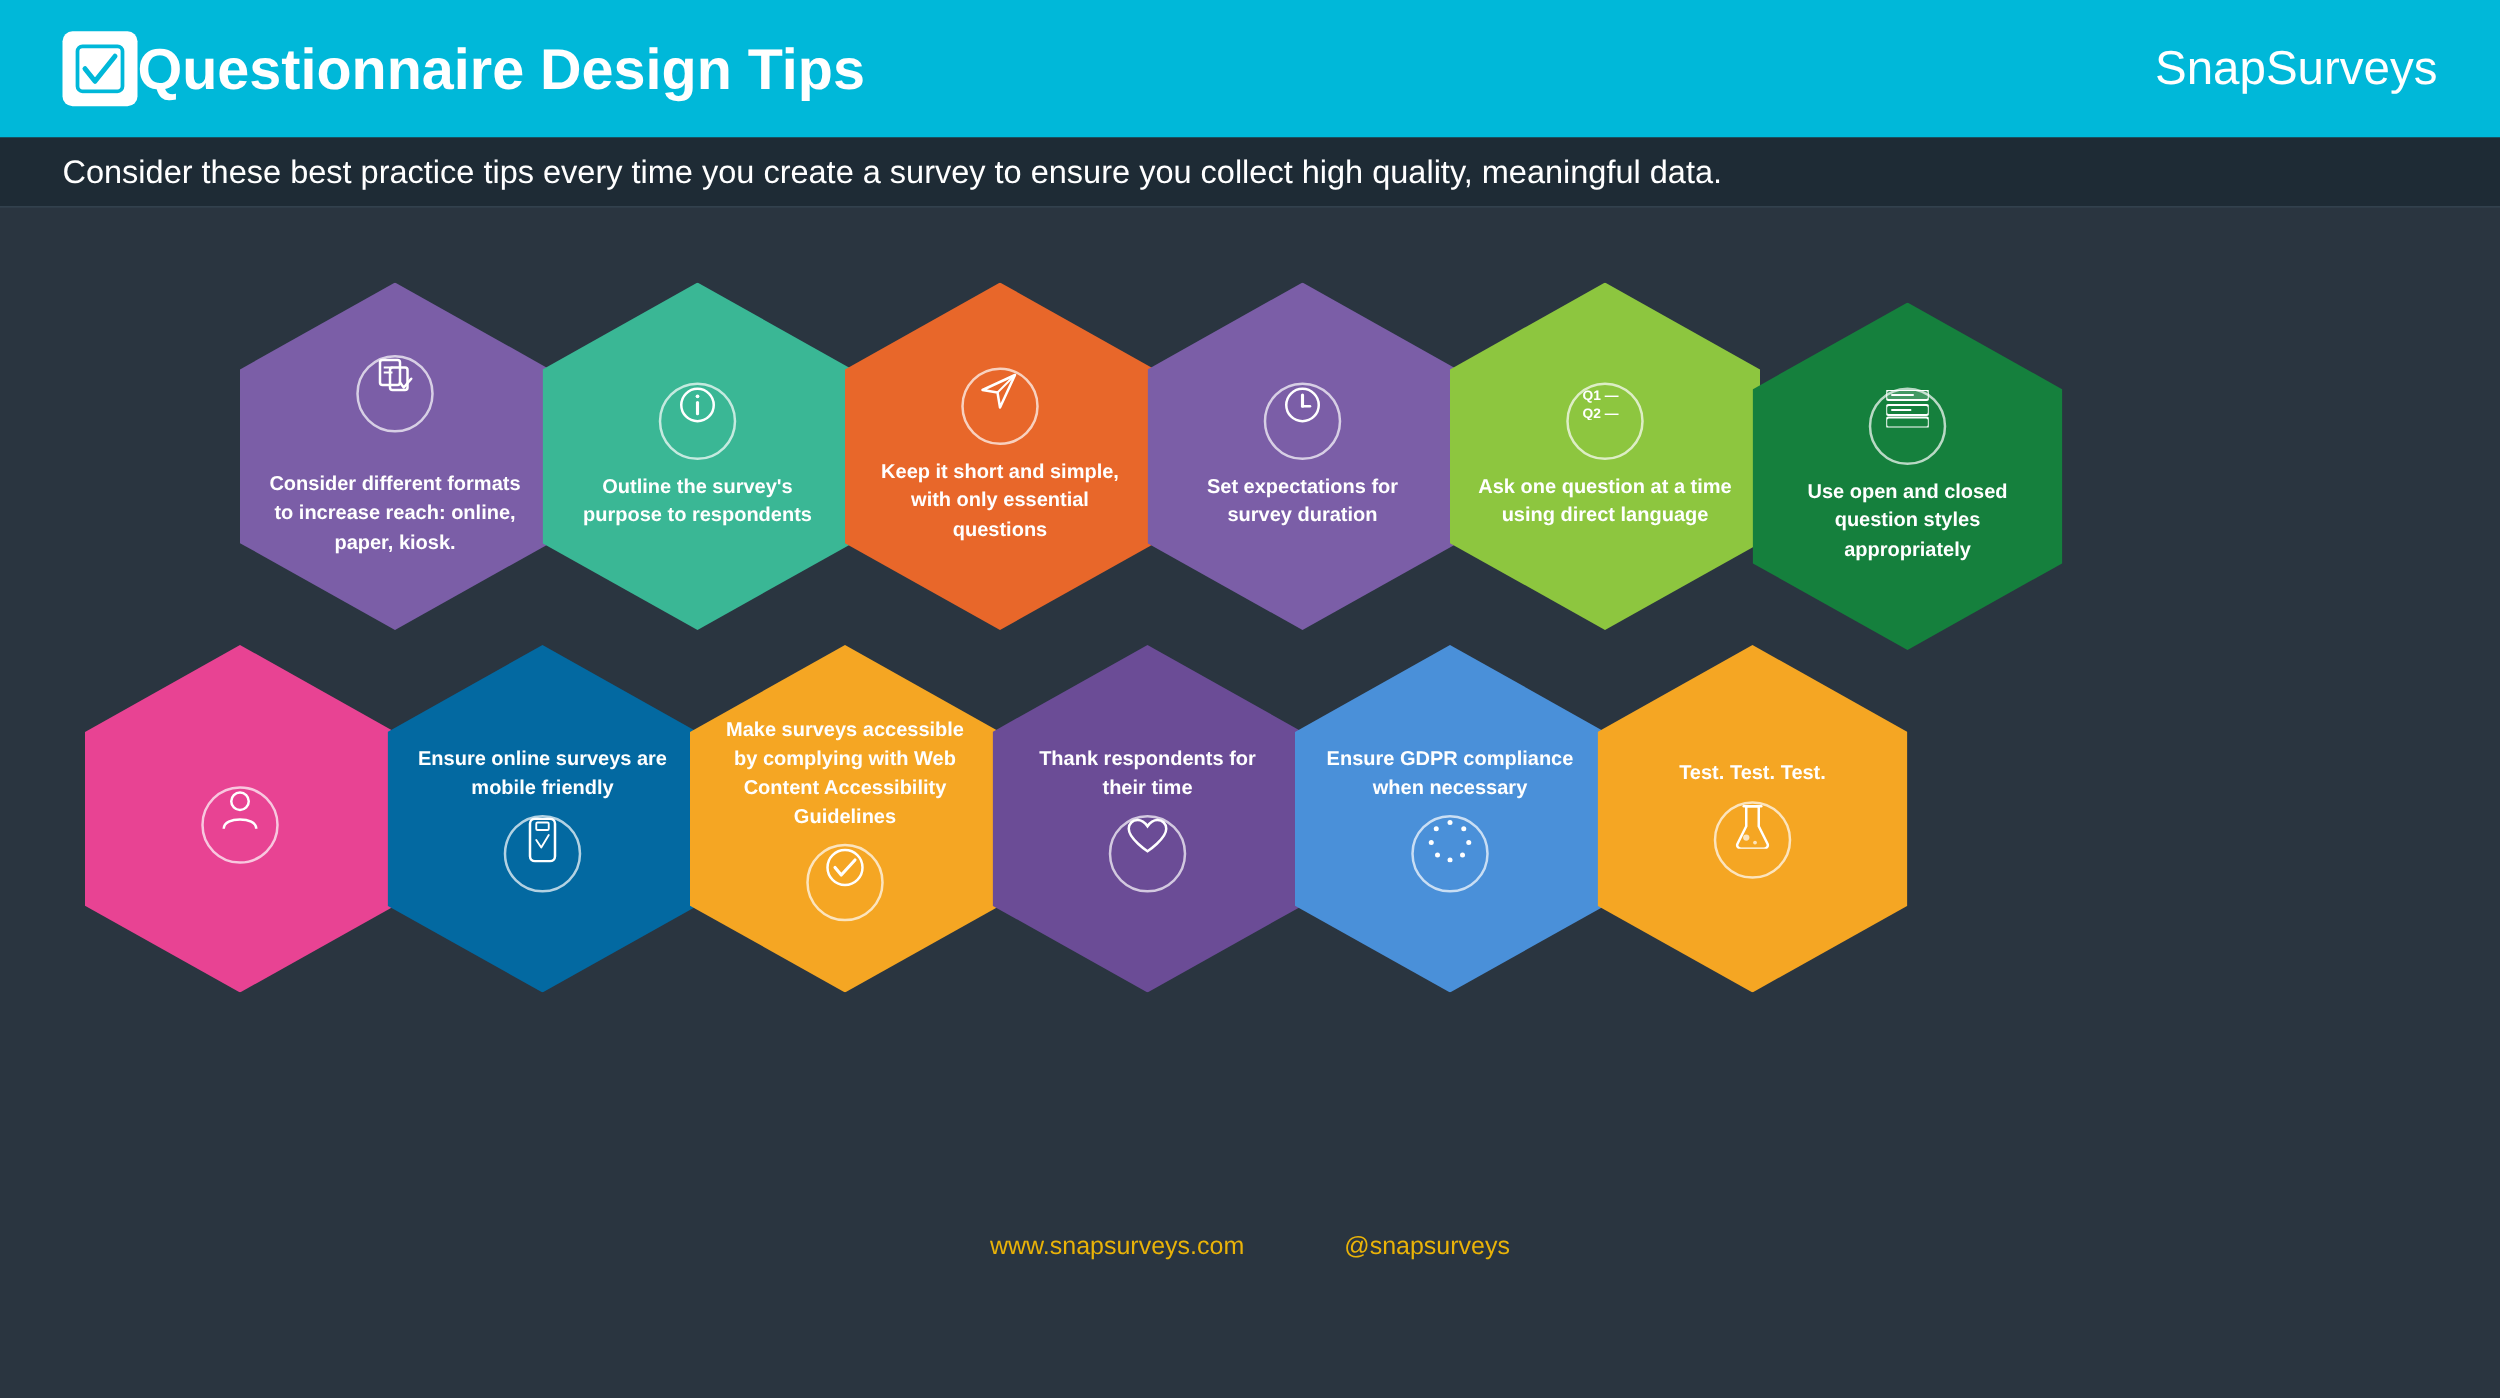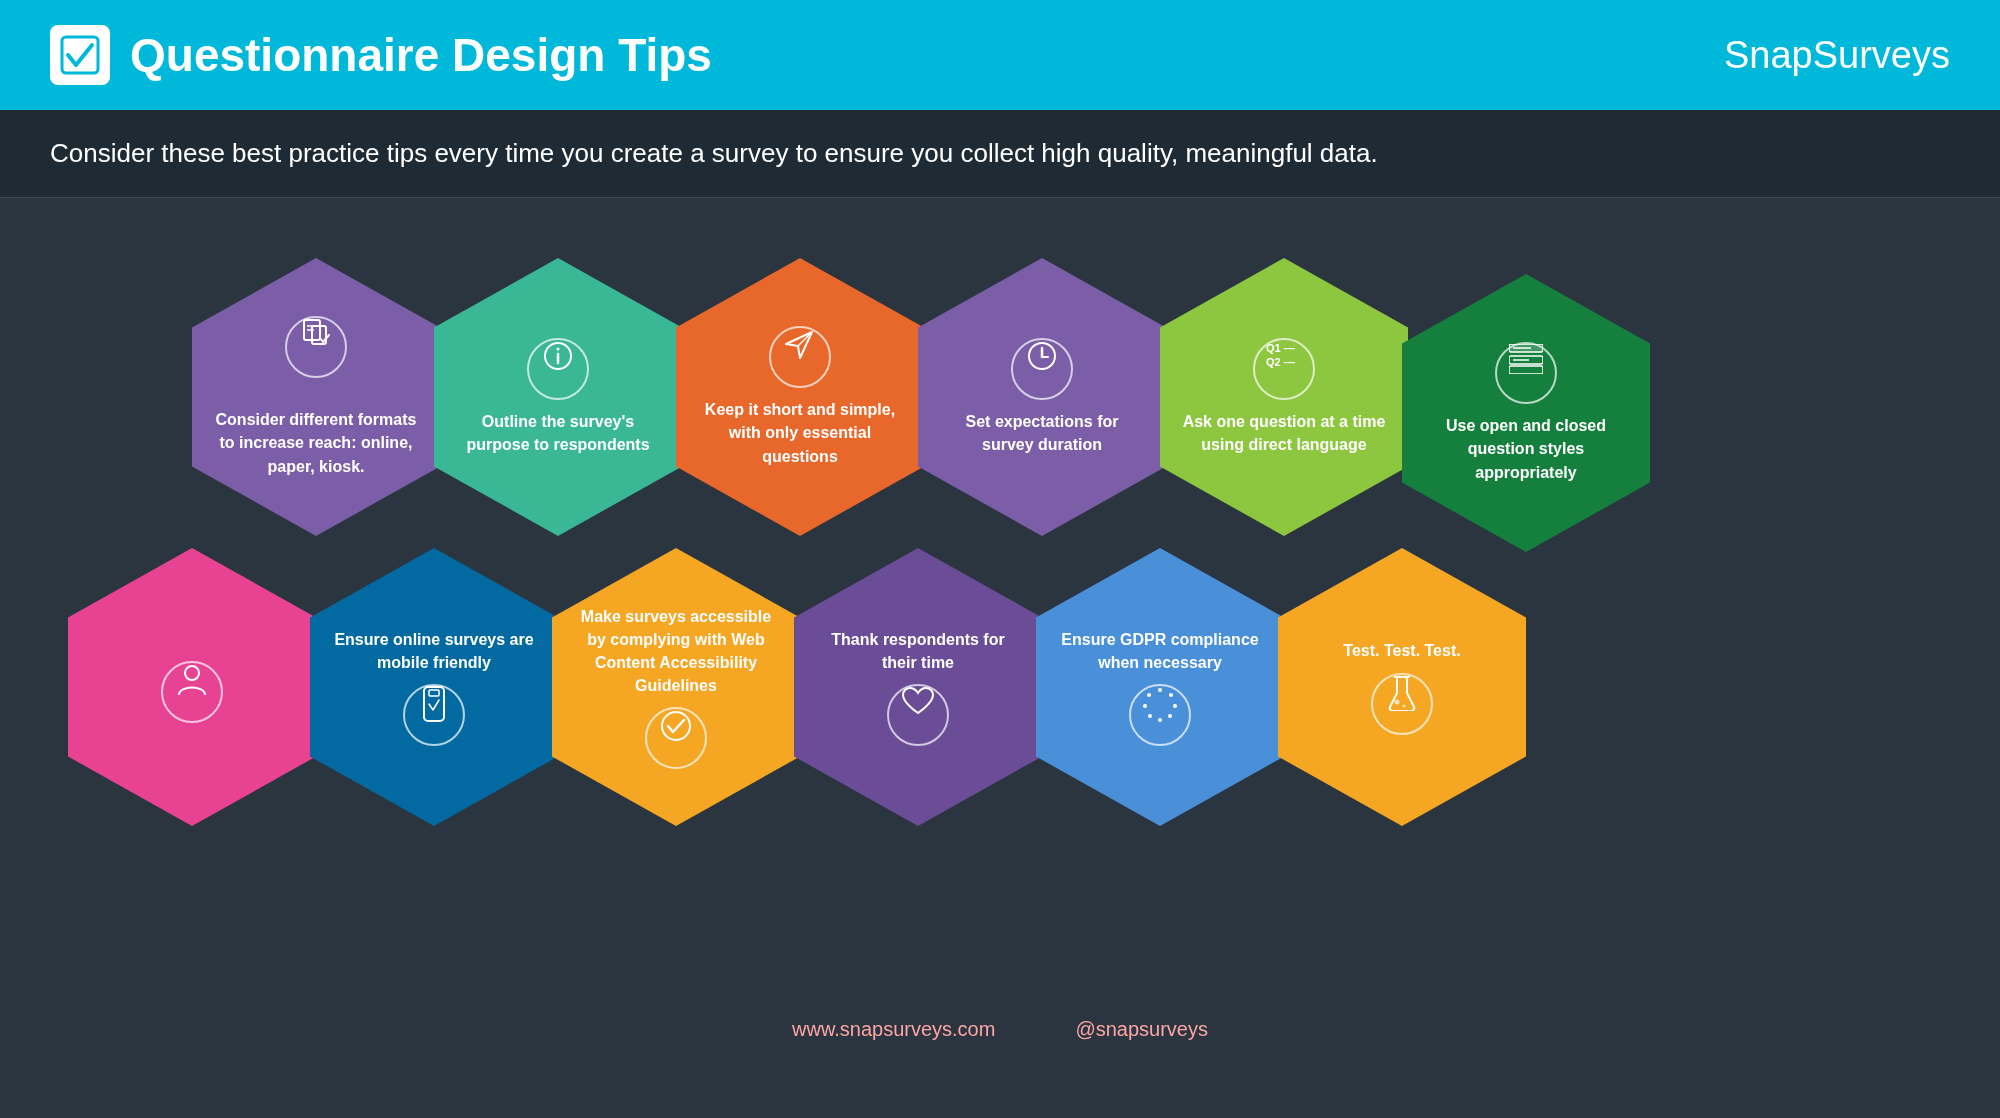--- a/index.html
+++ b/index.html
@@ -16,21 +16,20 @@
       background-color: #00b8d9;
       height: 110px;
       display: flex;
       align-items: center;
       justify-content: space-between;
       padding: 0 50px;
     }
     .header-left {
       display: flex;
       align-items: center;
-      gap: 20px;
     }
     .header-checkbox {
       width: 60px;
       height: 60px;
       background: white;
       border-radius: 8px;
       display: flex;
       align-items: center;
       justify-content: center;
       font-size: 36px;
@@ -47,40 +46,40 @@
       font-weight: bold;
     }
     .header-brand span {
       font-weight: normal;
       text-align: center;
     }
 
     
     .subtitle-bar {
       background-color: #1e2b35;
-      padding: 28px 50px;
+      padding: 12px 50px;
       border-bottom: 1px solid #3a4a56;
     }
     .subtitle-text {
       color: white;
       font-size: 26px;
     }
 
     
     .main-content {
       padding: 40px 40px 0 40px;
       height: calc(1118px - 110px - 74px - 60px);
       position: relative;
     }
 
     
     .footer {
       text-align: center;
       padding: 20px;
-      color: #fca5a5;
+      color: #eab308;
       font-size: 20px;
       display: flex;
       justify-content: center;
       gap: 80px;
     }
 
     
     .hex-layout {
       position: relative;
       width: 100%;

